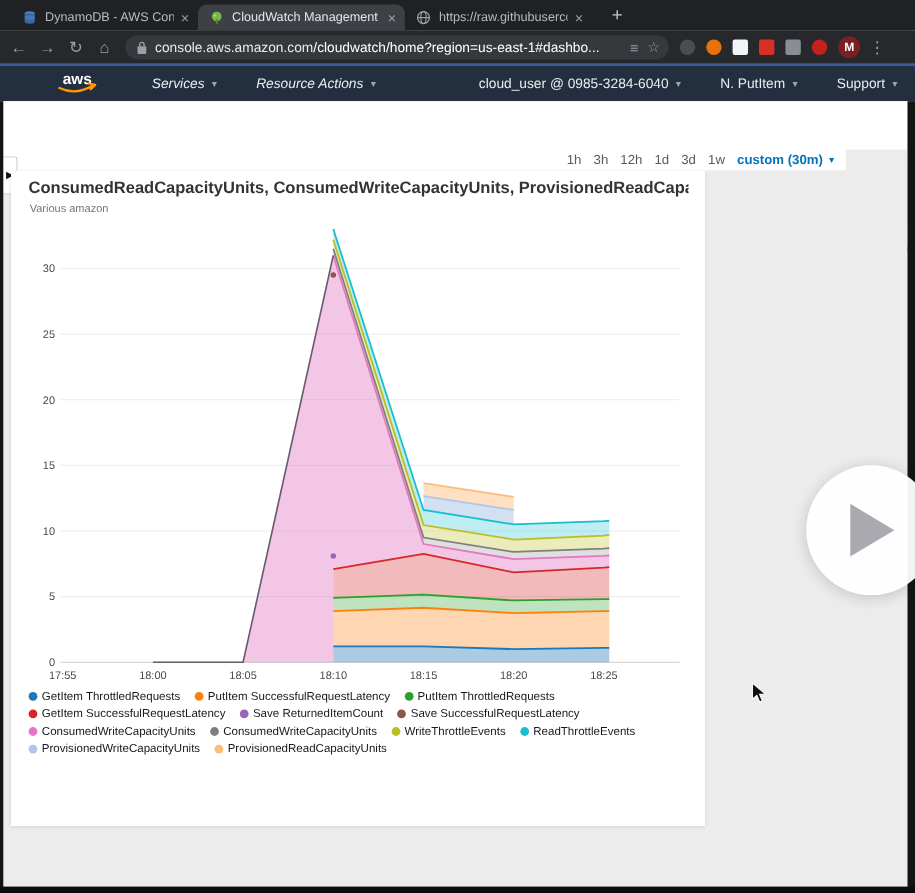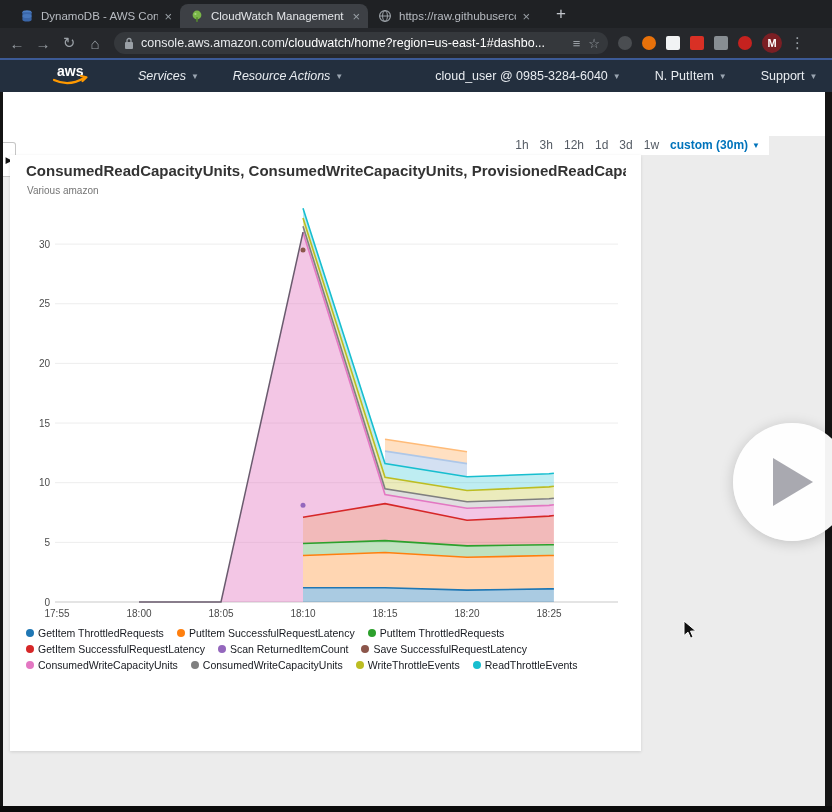--- a/index.html
+++ b/index.html
@@ -286,21 +286,21 @@
           <span>PutItem ThrottledRequests</span>
         </span>
       </div>
       <div class="legend-row">
         <span class="legend-item">
           <span class="legend-dot" style="background:#d62728"></span>
           <span>GetItem SuccessfulRequestLatency</span>
         </span>
         <span class="legend-item">
           <span class="legend-dot" style="background:#9467bd"></span>
-          <span>Scan ReturnedItemCount</span>
+          <span>Save ReturnedItemCount</span>
         </span>
         <span class="legend-item">
           <span class="legend-dot" style="background:#8c564b"></span>
           <span>Save SuccessfulRequestLatency</span>
         </span>
       </div>
       <div class="legend-row">
         <span class="legend-item">
           <span class="legend-dot" style="background:#e377c2"></span>
           <span>ConsumedWriteCapacityUnits</span>
@@ -309,20 +309,30 @@
           <span class="legend-dot" style="background:#7f7f7f"></span>
           <span>ConsumedWriteCapacityUnits</span>
         </span>
         <span class="legend-item">
           <span class="legend-dot" style="background:#bcbd22"></span>
           <span>WriteThrottleEvents</span>
         </span>
         <span class="legend-item">
           <span class="legend-dot" style="background:#17becf"></span>
           <span>ReadThrottleEvents</span>
+        </span>
+      </div>
+      <div class="legend-row">
+        <span class="legend-item">
+          <span class="legend-dot" style="background:#aec7e8"></span>
+          <span>ProvisionedWriteCapacityUnits</span>
+        </span>
+        <span class="legend-item">
+          <span class="legend-dot" style="background:#ffbb78"></span>
+          <span>ProvisionedReadCapacityUnits</span>
         </span>
       </div>
     </div>
 </div>
 
 <div class="left-strip"></div>
 <div class="right-strip"></div>
 <div class="bottom-strip"></div>
 
 <div class="play-overlay">

